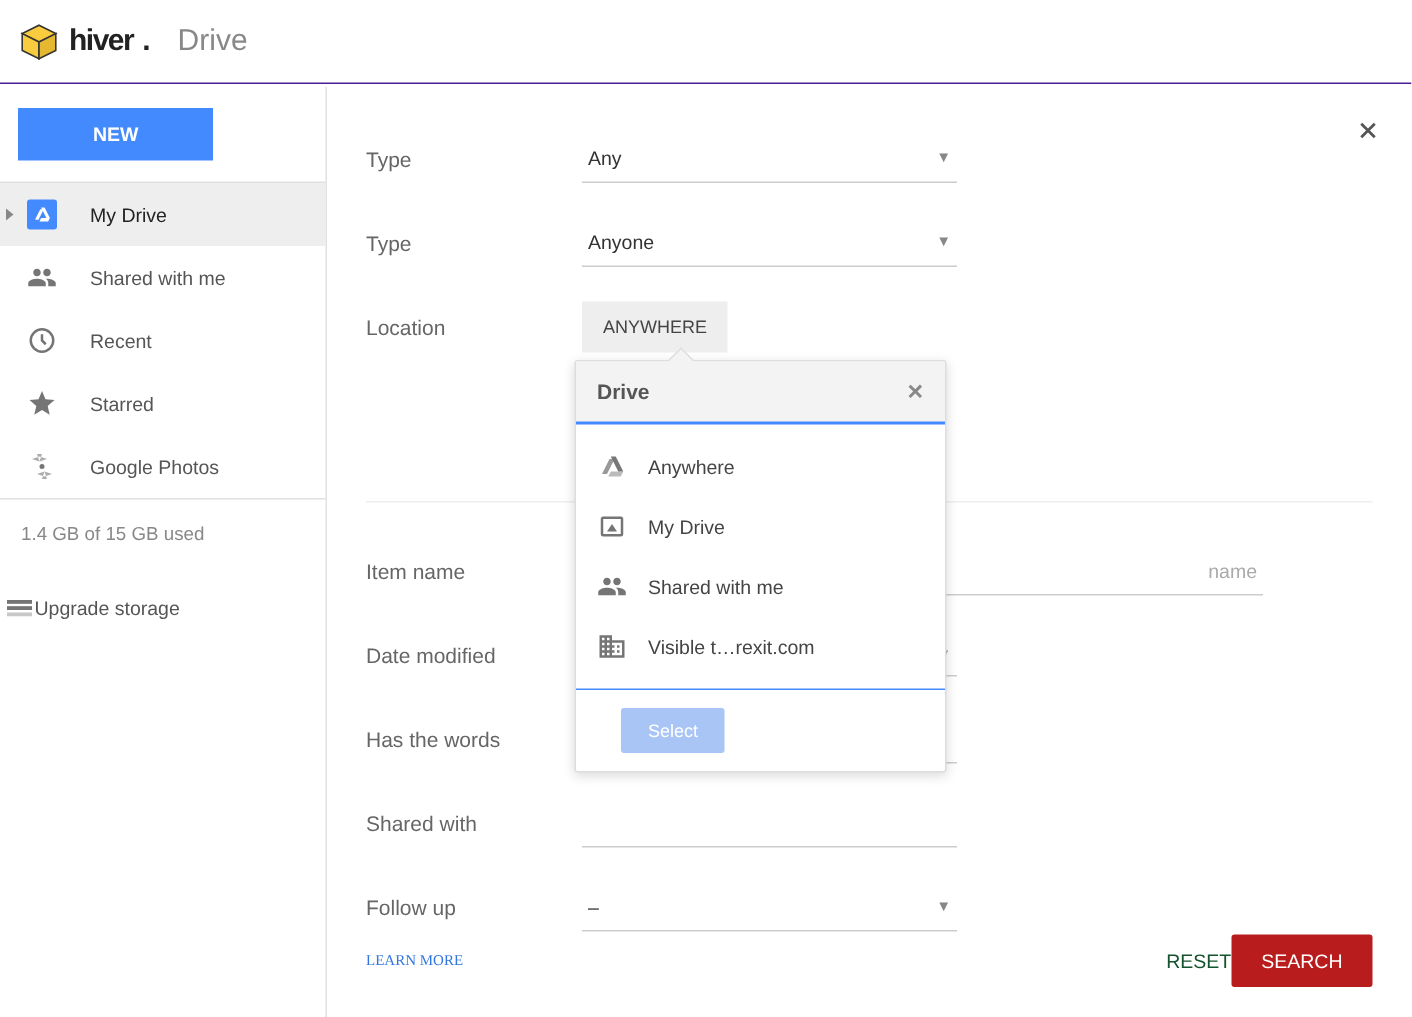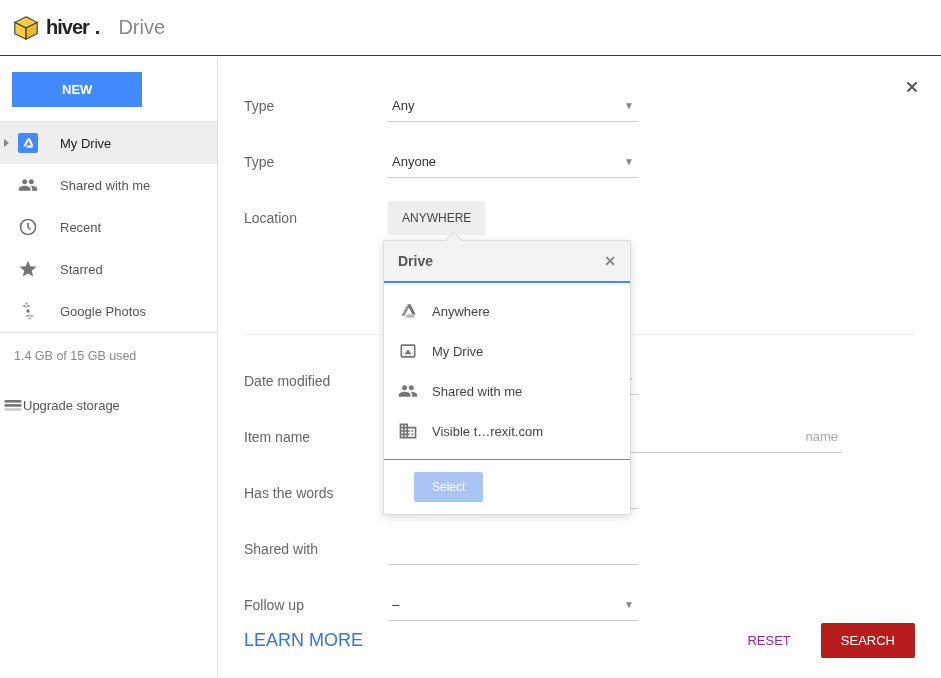--- a/index.html
+++ b/index.html
@@ -40,23 +40,23 @@
     .form-control { flex: 0 0 250px; }
     .dropdown { display: flex; justify-content: space-between; align-items: center; border-bottom: 1px solid #ccc; padding: 8px 4px; font-size: 13px; font-weight: 500; color: #333; cursor: pointer; }
     .dropdown-arrow { color: #888; font-size: 10px; }
     .location-chip { background: #eee; padding: 10px 14px; font-size: 12px; font-weight: 500; color: #444; border: none; cursor: pointer; }
     .text-input { border: none; border-bottom: 1px solid #ccc; outline: none; font-size: 13px; padding: 8px 4px; width: 100%; color: #333; }
     .text-input::placeholder { color: #aaa; }
 
     .divider { border-top: 1px solid #eee; margin: 18px 0; }
 
     .footer-bar { position: absolute; bottom: 0; left: 0; right: 0; display: flex; align-items: center; padding: 20px 26px; }
-    .learn-more { color: #3176e0; font-size: 18px; font-weight: 500; cursor: pointer; }
+    .learn-more { color: #3176e0; font-size: 10px; font-weight: 500; cursor: pointer; font-family: Liberation Serif, serif; }
     .footer-spacer { flex: 1; }
-    .reset-btn { background: none; border: none; font-size: 13px; font-weight: 500; color: #a21caf; margin-right: 30px; cursor: pointer; }
+    .reset-btn { background: none; border: none; font-size: 13px; font-weight: 500; color: #14532d; cursor: pointer; }
     .search-btn { background: #b91c1c; color: #fff; border: none; padding: 10px 20px; font-size: 13px; font-weight: 400; border-radius: 2px; cursor: pointer; }
 
     
     .popover { position: absolute; left: 383px; top: 240px; width: 248px; background: #fff; border: 1px solid #ddd; border-radius: 2px; box-shadow: 0 2px 8px rgba(0,0,0,0.15); }
     .popover-arrow { position: absolute; top: -7px; left: 64px; width: 12px; height: 12px; background: #f3f3f3; border-left: 1px solid #ddd; border-top: 1px solid #ddd; transform: rotate(45deg); }
     .popover-header { display: flex; justify-content: space-between; align-items: center; background: #f3f3f3; padding: 12px 14px; font-size: 14px; font-weight: bold; color: #555; border-bottom: 2px solid #448aff; position: relative; }
     .popover-close { cursor: pointer; color: #888; font-size: 14px; }
     .popover-list { padding: 8px 0; }
     .popover-item { display: flex; align-items: center; gap: 14px; padding: 10px 14px; font-size: 13px; color: #444; cursor: pointer; }
     .popover-item .pi-icon { width: 20px; height: 20px; display: flex; align-items: center; justify-content: center; color: #757575; }
@@ -174,33 +174,33 @@
       <div class="form-label">Location</div>
       <div class="form-control">
         <button class="location-chip">ANYWHERE</button>
       </div>
     </div>
 
     <div style="height:70px"></div>
     <div class="divider"></div>
 
     <div class="form-row">
-      <div class="form-label">Date modified</div>
-      <div class="form-control">
-        <div class="dropdown">
-          <span></span>
-          <span class="dropdown-arrow">▼</span>
-        </div>
-      </div>
-    </div>
-
-    <div class="form-row">
       <div class="form-label">Item name</div>
       <div class="form-control wide-input">
         <input class="text-input" style="text-align: right;" placeholder="name">
+      </div>
+    </div>
+
+    <div class="form-row">
+      <div class="form-label">Date modified</div>
+      <div class="form-control">
+        <div class="dropdown">
+          <span></span>
+          <span class="dropdown-arrow">▼</span>
+        </div>
       </div>
     </div>
 
     <div class="form-row">
       <div class="form-label">Has the words</div>
       <div class="form-control">
         <input class="text-input" style="">
       </div>
     </div>
 

